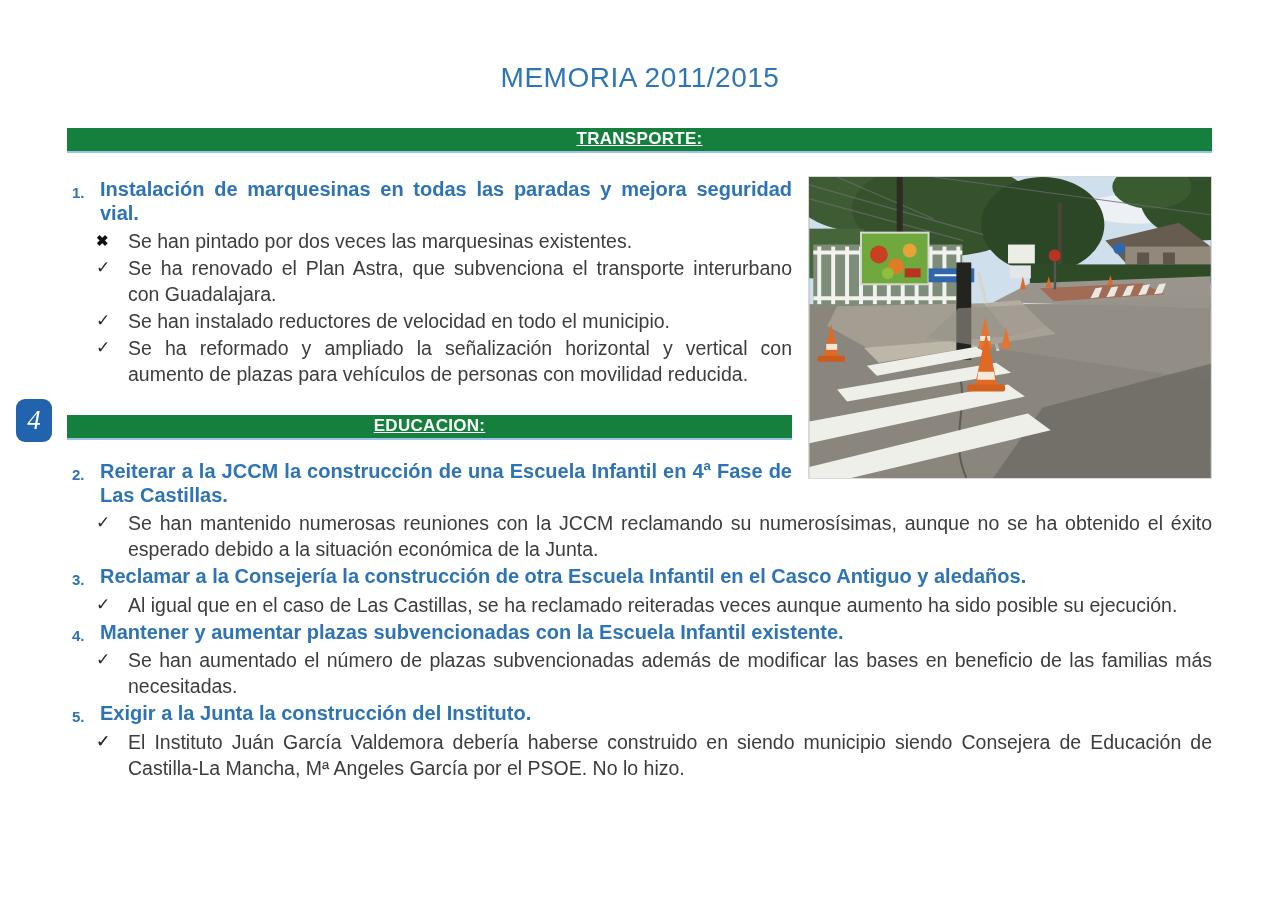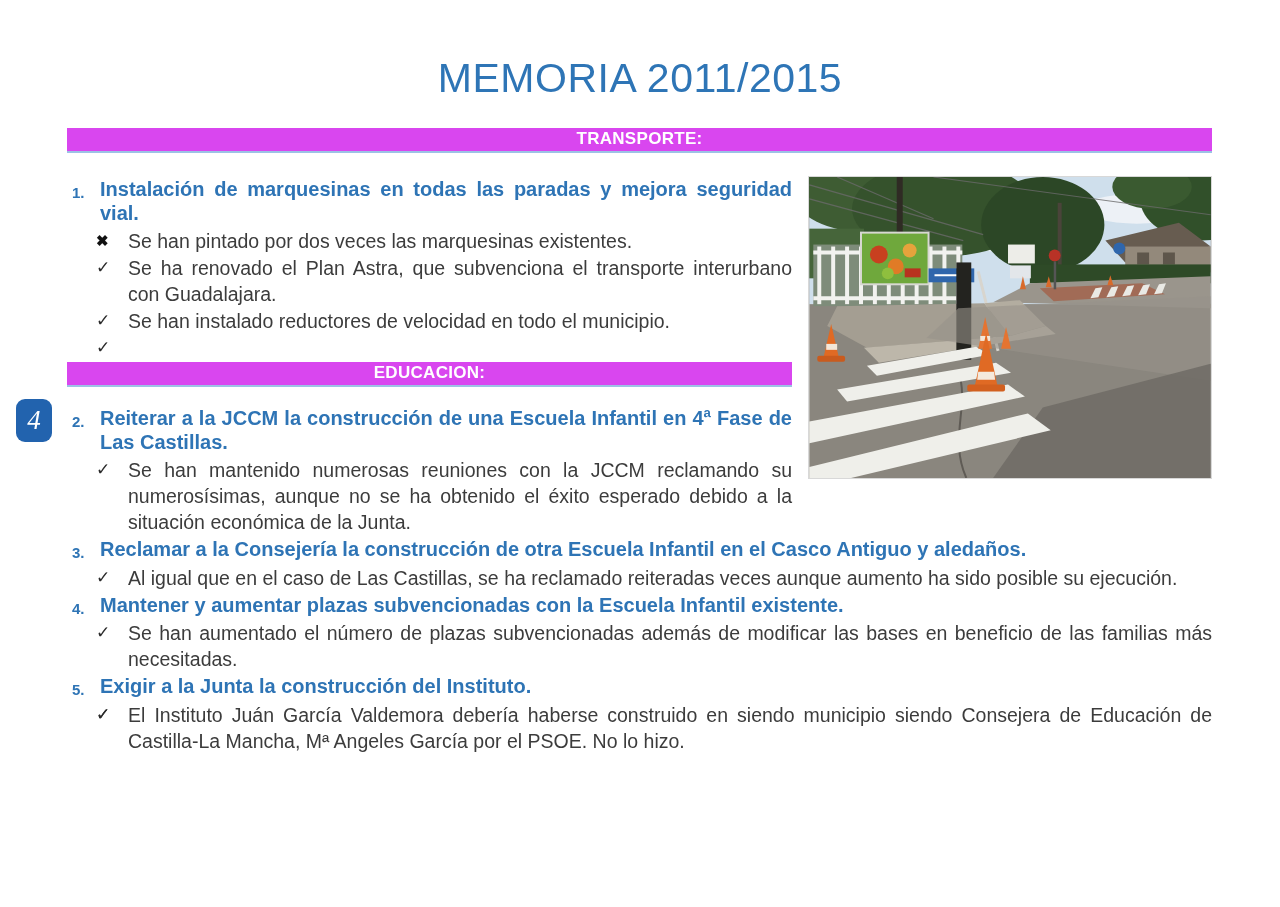--- a/index.html
+++ b/index.html
@@ -7,40 +7,41 @@
     width: 1280px; height: 907px;
     background: #ffffff;
     font-family: "Liberation Sans", sans-serif;
     position: relative;
     overflow: hidden;
     color: #3c3c3c;
   }
   .page-title {
     padding-top: 54px;
     text-align: center;
-    font-size: 41px;
+    font-size: 28px;
     line-height: 48px;
     font-weight: 400;
     letter-spacing: 0.5px;
     color: #2E75B6;
   }
   .content {
     margin: 26px 68px 0 67px; 
   }
   .section-bar {
-    background: #d946ef;
+    background: #15803d;
     border-bottom: 2px solid #9CC2E5;
     color: #ffffff;
     font-weight: bold;
     font-size: 17px;
     line-height: 20px;
     text-align: center;
     padding: 1px 0 2px 0;
     letter-spacing: 0.3px;
     overflow: hidden; 
+    text-decoration: underline;
   }
   .bar-educacion { margin-top: 28px; margin-bottom: 20px; }
   .photo-frame {
     float: right;
     width: 404px; height: 303px;
     margin: 23px 0 30px 16px;
     border: 1px solid #d8d8d8;
     box-sizing: border-box;
     overflow: hidden;
   }
@@ -229,58 +230,58 @@
     <div class="point">
       <span class="mark cross">✖</span><span>Se han pintado por dos veces las marquesinas existentes.</span>
     </div>
     <div class="point">
       <span class="mark check">✓</span><span>Se ha renovado el Plan Astra, que subvenciona el transporte interurbano con Guadalajara.</span>
     </div>
     <div class="point">
       <span class="mark check">✓</span><span>Se han instalado reductores de velocidad en todo el municipio.</span>
     </div>
     <div class="point">
+      <span class="mark check">✓</span><span>Se ha reformado y ampliado la señalización horizontal y vertical con aumento de plazas para vehículos de personas con movilidad reducida.</span>
+    </div>
+  </div>
+
+  <div class="section-bar bar-educacion">EDUCACION:</div>
+
+  <div class="item">
+    <div class="item-title">
+      <span class="item-num">2.</span><span>Reiterar a la JCCM la construcción de una Escuela Infantil en 4ª Fase de Las Castillas.</span>
+    </div>
+    <div class="point">
+      <span class="mark check">✓</span><span>Se han mantenido numerosas reuniones con la JCCM reclamando su numerosísimas, aunque no se ha obtenido el éxito esperado debido a la situación económica de la Junta.</span>
+    </div>
+  </div>
+
+  <div class="item">
+    <div class="item-title">
+      <span class="item-num">3.</span><span>Reclamar a la Consejería la construcción de otra Escuela Infantil en el Casco Antiguo y aledaños.</span>
+    </div>
+    <div class="point">
+      <span class="mark check">✓</span><span>Al igual que en el caso de Las Castillas, se ha reclamado reiteradas veces aunque aumento ha sido posible su ejecución.</span>
+    </div>
+  </div>
+
+  <div class="item">
+    <div class="item-title">
+      <span class="item-num">4.</span><span>Mantener y aumentar plazas subvencionadas con la Escuela Infantil existente.</span>
+    </div>
+    <div class="point">
+      <span class="mark check">✓</span><span>Se han aumentado el número de plazas subvencionadas además de modificar las bases en beneficio de las familias más necesitadas.</span>
+    </div>
+  </div>
+
+  <div class="item">
+    <div class="item-title">
+      <span class="item-num">5.</span><span>Exigir a la Junta la construcción del Instituto.</span>
+    </div>
+    <div class="point">
       <span class="mark check">✓</span>
     </div>
-  </div>
-
-  <div class="section-bar bar-educacion">EDUCACION:</div>
-
-  <div class="item">
-    <div class="item-title">
-      <span class="item-num">2.</span><span>Reiterar a la JCCM la construcción de una Escuela Infantil en 4ª Fase de Las Castillas.</span>
-    </div>
-    <div class="point">
-      <span class="mark check">✓</span><span>Se han mantenido numerosas reuniones con la JCCM reclamando su numerosísimas, aunque no se ha obtenido el éxito esperado debido a la situación económica de la Junta.</span>
-    </div>
-  </div>
-
-  <div class="item">
-    <div class="item-title">
-      <span class="item-num">3.</span><span>Reclamar a la Consejería la construcción de otra Escuela Infantil en el Casco Antiguo y aledaños.</span>
-    </div>
-    <div class="point">
-      <span class="mark check">✓</span><span>Al igual que en el caso de Las Castillas, se ha reclamado reiteradas veces aunque aumento ha sido posible su ejecución.</span>
-    </div>
-  </div>
-
-  <div class="item">
-    <div class="item-title">
-      <span class="item-num">4.</span><span>Mantener y aumentar plazas subvencionadas con la Escuela Infantil existente.</span>
-    </div>
-    <div class="point">
-      <span class="mark check">✓</span><span>Se han aumentado el número de plazas subvencionadas además de modificar las bases en beneficio de las familias más necesitadas.</span>
-    </div>
-  </div>
-
-  <div class="item">
-    <div class="item-title">
-      <span class="item-num">5.</span><span>Exigir a la Junta la construcción del Instituto.</span>
-    </div>
-    <div class="point">
-      <span class="mark check">✓</span>
-    </div>
     <div class="point">
       <span class="mark check">✓</span><span>El Instituto Juán García Valdemora debería haberse construido en siendo municipio siendo Consejera de Educación de Castilla-La Mancha, Mª Angeles García por el PSOE. No lo hizo.</span>
     </div>
   </div>
 
 </div>
 
 </body></html>

